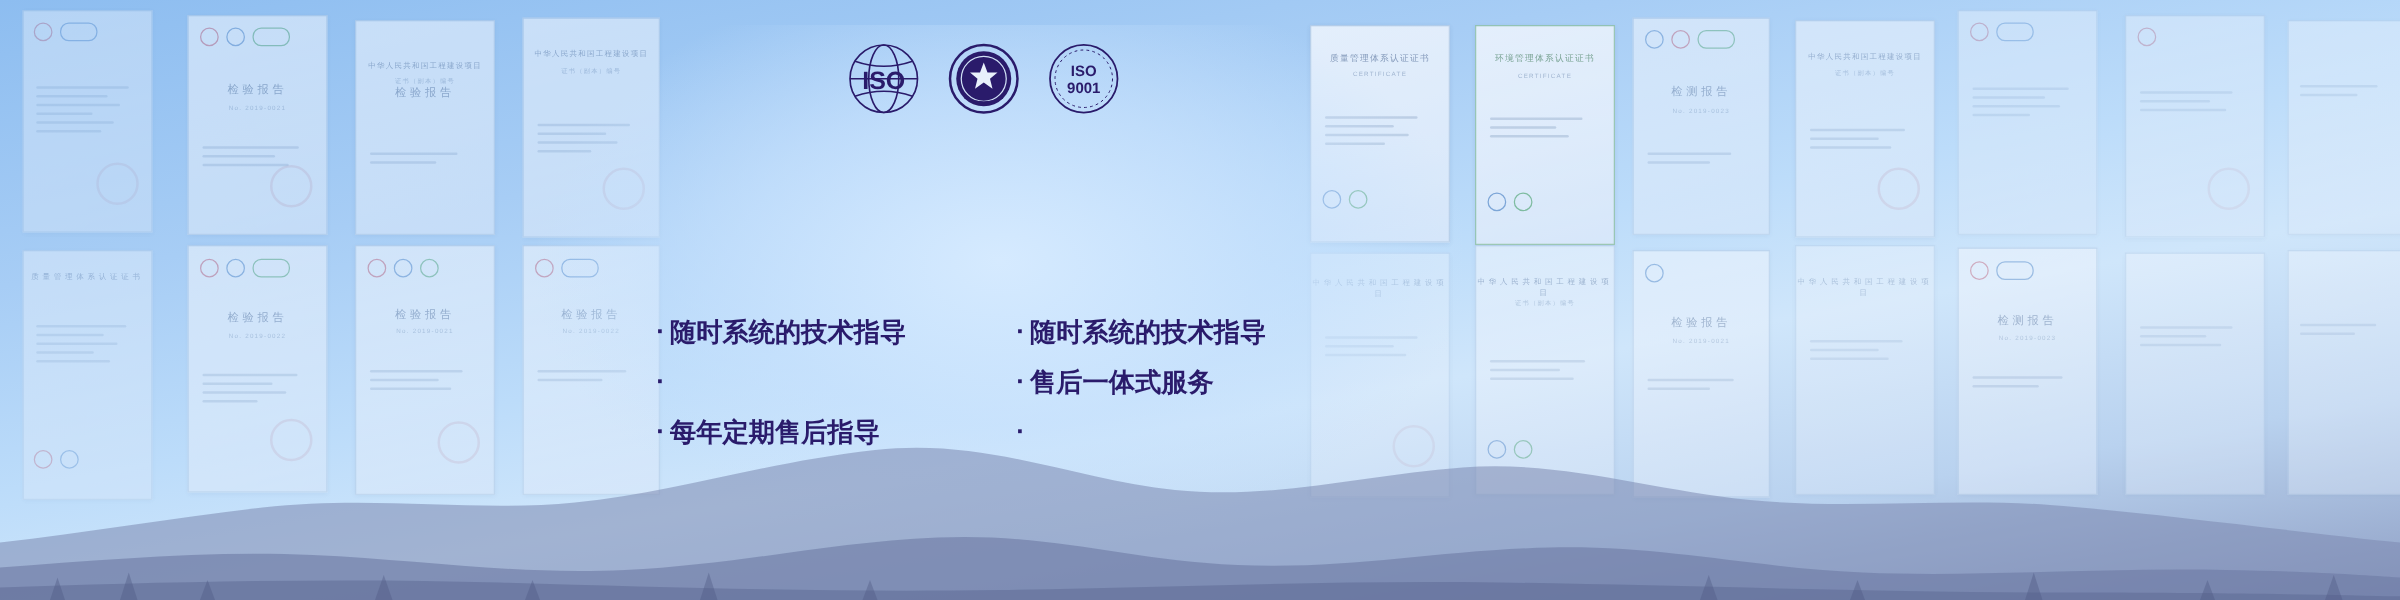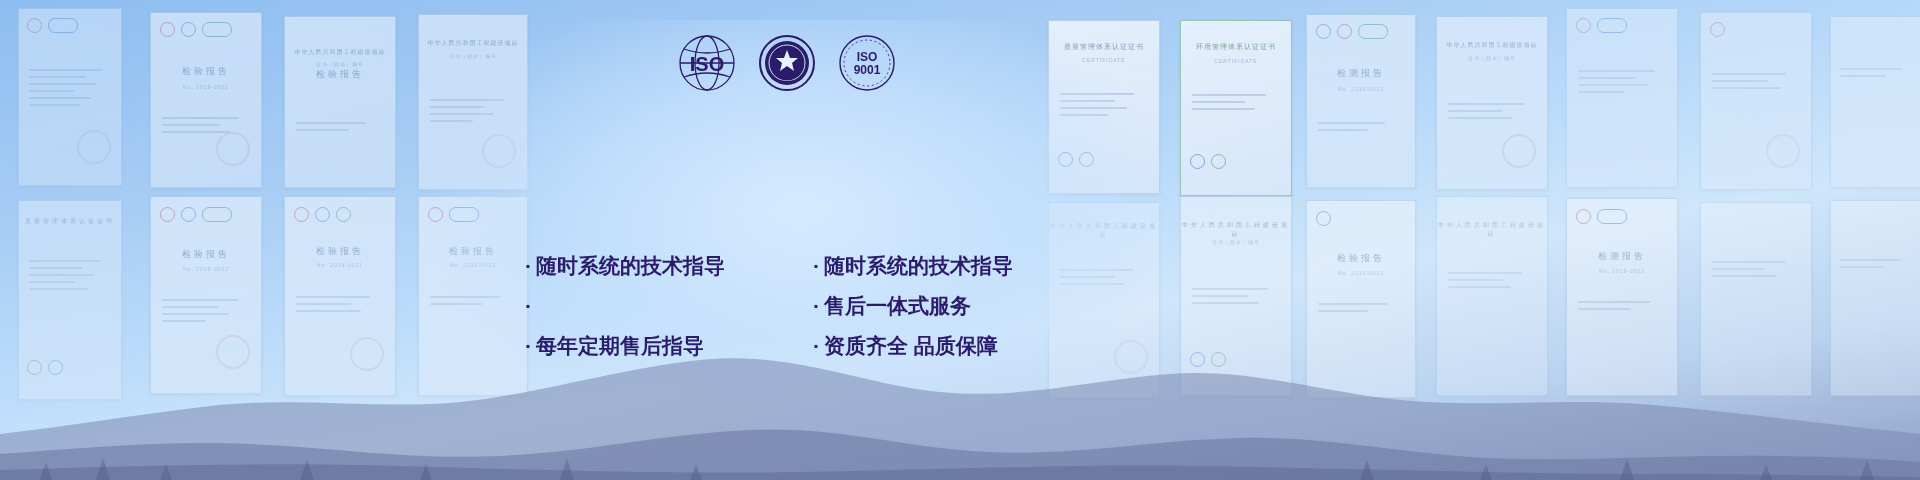--- a/index.html
+++ b/index.html
@@ -453,18 +453,17 @@
         <span>售后一体式服务</span>
       </div>
     </div>
     <div class="brow">
       <div class="bcell left">
         <span class="dot">·</span>
         <span>每年定期售后指导</span>
       </div>
       <div class="bcell right">
         <span class="dot">·</span>
-        <span>资质齐全 品质保障</span>
       </div>
     </div>
   </div>
 
 </div>
 
 </body></html>

